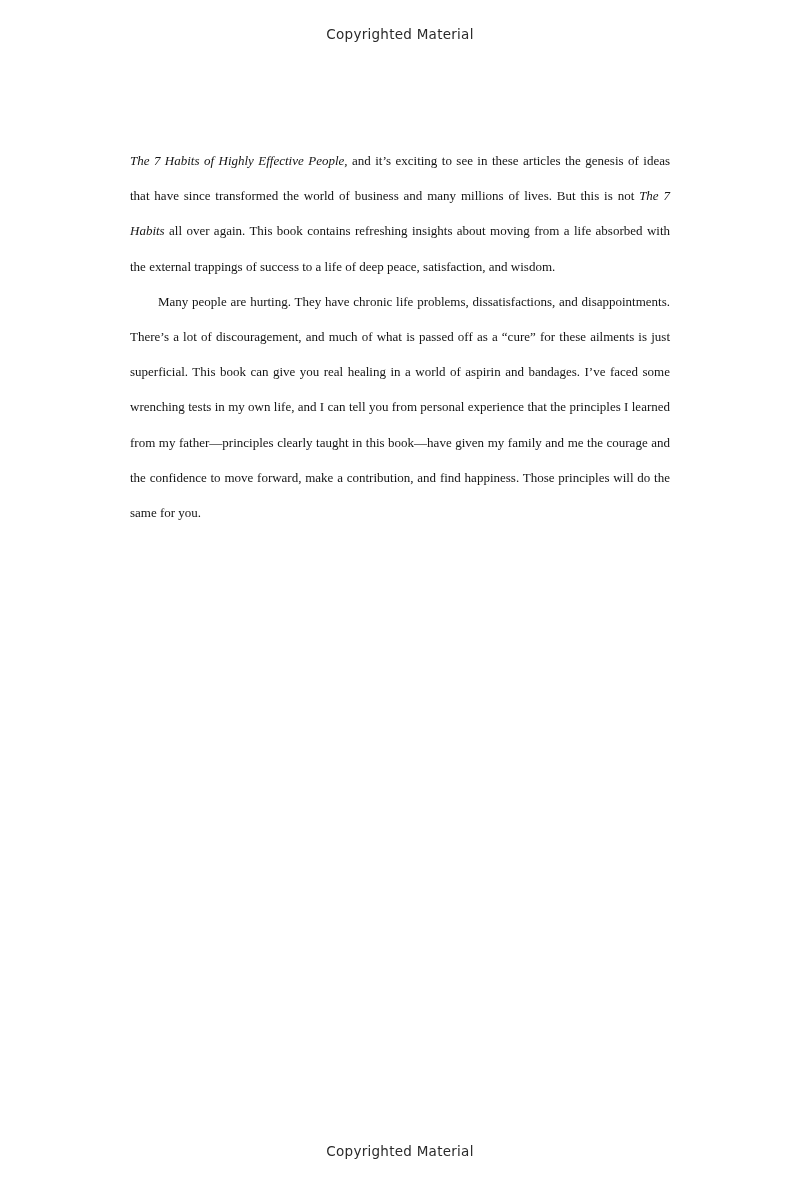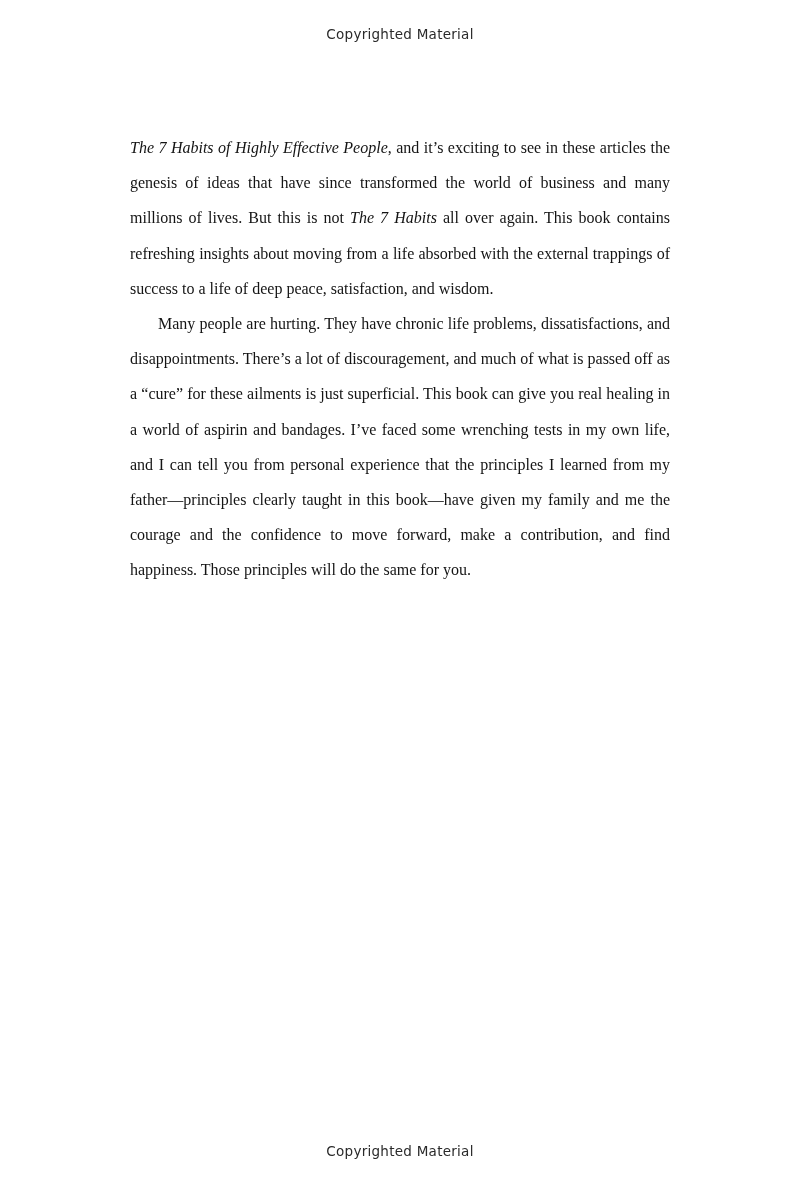--- a/index.html
+++ b/index.html
@@ -69,25 +69,25 @@
     top: 1px;
   }
   .running-head .rh-folio {
     display: inline-block;
     font-weight: bold;
     letter-spacing: 0.05em;
   }
 
   .body-text {
     position: absolute;
-    top: 130px;
+    top: 143px;
     left: 130px;
     width: 540px;
     font-family: "Liberation Serif", serif;
-    font-size: 16px;
+    font-size: 13px;
     line-height: 35.2px;
     text-align: justify;
     color: #141414;
   }
 
   .body-text p {
     margin: 0;
   }
   .body-text p.indent {
     text-indent: 28px;

